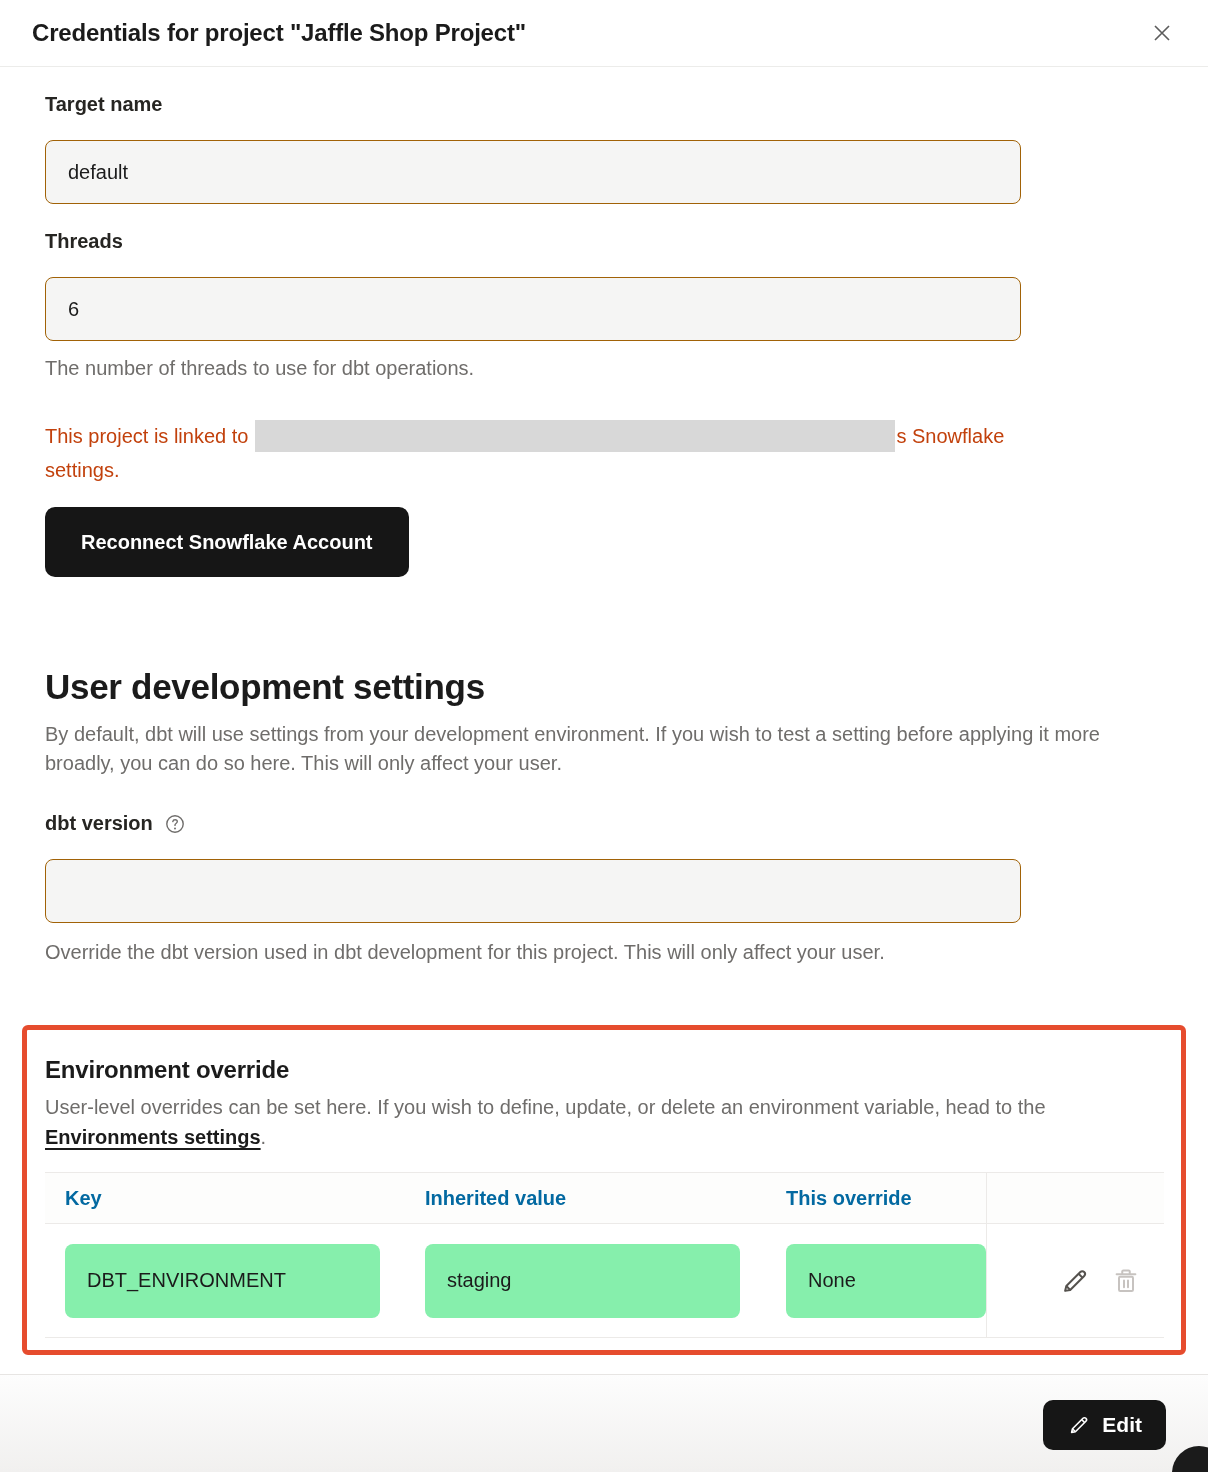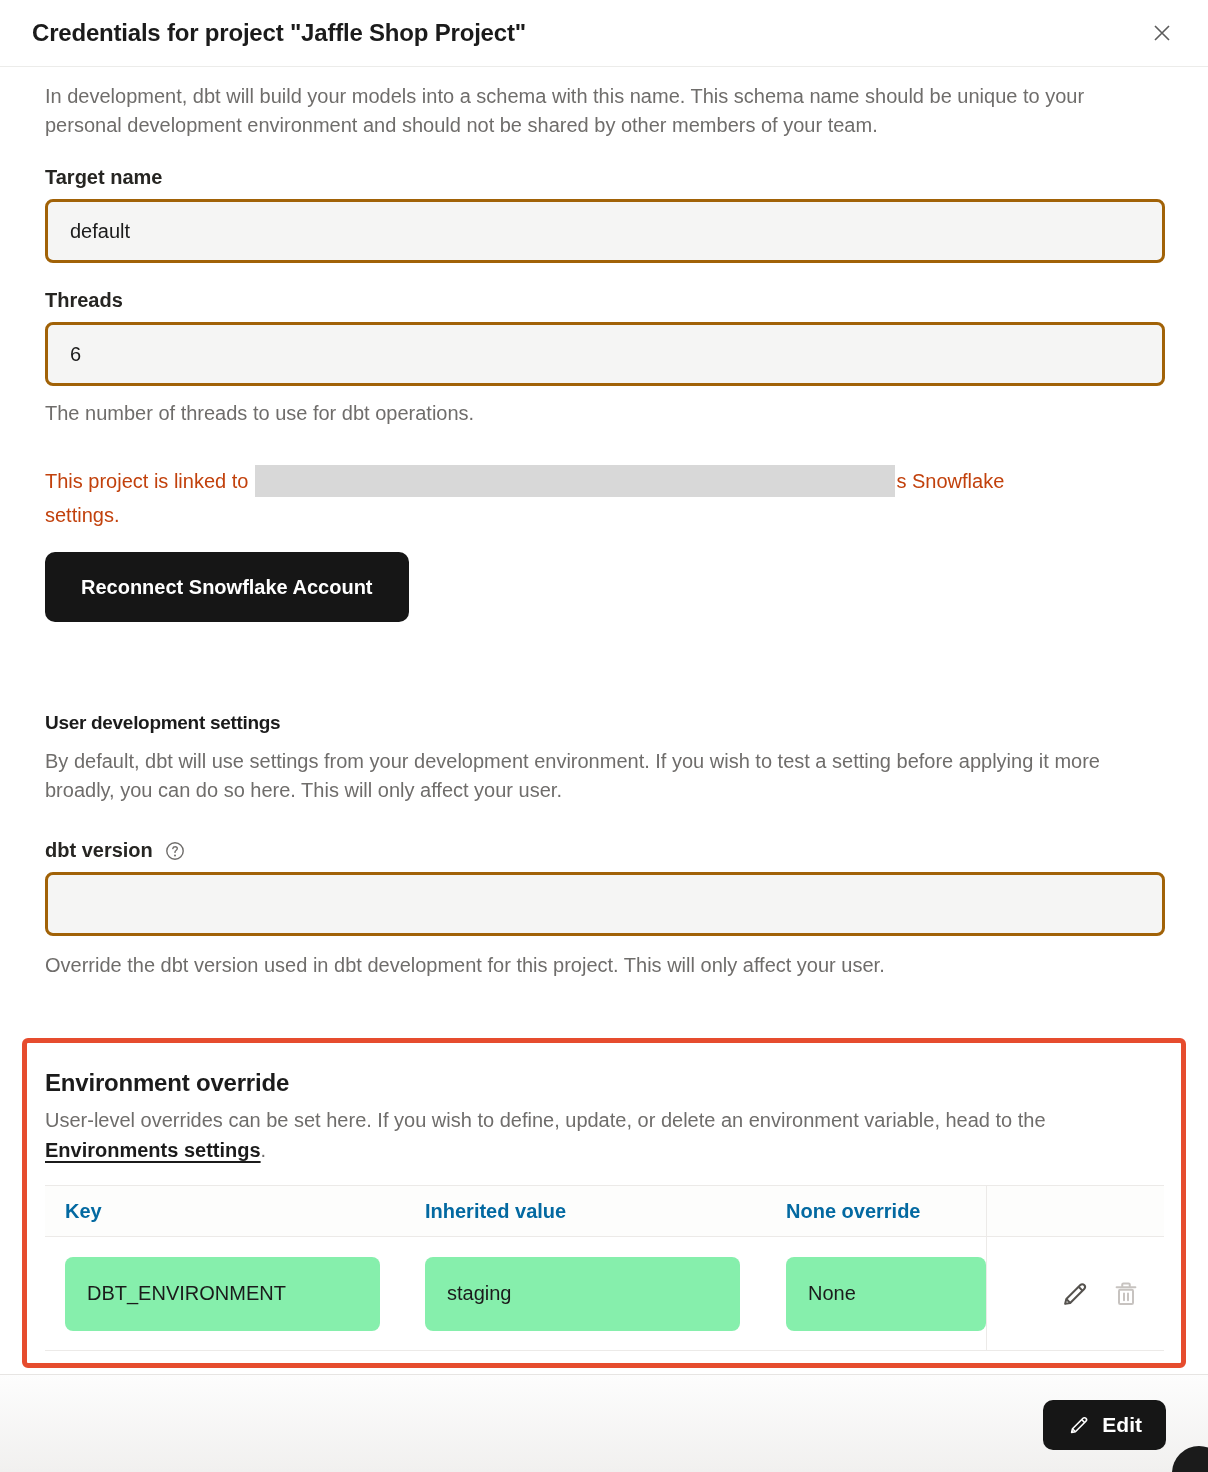--- a/index.html
+++ b/index.html
@@ -27,24 +27,24 @@
   }
 
   
   .content { padding: 0 43px 0 45px; }
   .body-text { font-size: 20px; line-height: 29px; color: #6f6d6b; margin: 0; }
   .intro { margin-top: 15px; }
 
   .field-label { font-size: 20px; font-weight: 700; color: #262522; margin-top: 26px; }
   .text-input {
     display: block;
-    margin-top: 10px;
-    width: 1120px; height: 64px;
+    margin-top: 24px;
+    width: 976px; height: 64px;
     background: #f5f5f4;
-    border: 3px solid #a16207;
+    border: 1px solid #a16207;
     border-radius: 8px;
     font-family: "Liberation Sans", sans-serif;
     font-size: 20px; color: #1b1b1b;
     padding: 0 22px;
     outline: none;
   }
   .helper { margin-top: 13px; }
 
   .linked { margin-top: 36px; font-size: 20px; line-height: 34px; color: #c2410c; }
   .redact-bar {
@@ -58,21 +58,21 @@
 
   .btn-dark {
     background: #161616; color: #ffffff;
     border: none; border-radius: 10px;
     font-family: "Liberation Sans", sans-serif;
     font-size: 20px; font-weight: 700;
     cursor: pointer;
   }
   .reconnect { margin-top: 20px; height: 70px; padding: 0 36px; display: block; }
 
-  .section-heading { font-size: 19px; font-weight: 700; letter-spacing: -0.3px; margin: 90px 0 0; color: #1b1b1b; }
+  .section-heading { font-size: 35px; font-weight: 700; letter-spacing: -0.3px; margin: 90px 0 0; color: #1b1b1b; }
   .uds-desc { margin-top: 13px; max-width: 1085px; }
 
   .label-row { display: flex; align-items: center; gap: 11px; margin-top: 34px; }
   .label-row .field-label { margin-top: 0; }
   .help-icon { color: #6f6d6b; display: inline-flex; }
   .helper2 { margin-top: 15px; }
 
   
   .env-box {
     margin: 58px 0 0 -23px;
@@ -151,21 +151,20 @@
     <span style="display:flex">
       <svg width="28" height="28" viewBox="0 0 24 24" fill="none" stroke="currentColor" stroke-width="1.4">
         <path d="M6 6l12 12M18 6L6 18"></path>
       </svg>
     </span>
   </button>
 </div>
 
 <div class="content">
 
-  <p class="body-text intro">In development, dbt will build your models into a schema with this name. This schema name should be unique to your personal development environment and should not be shared by other members of your team.</p>
 
   <div class="field-label">Target name</div>
   <input class="text-input" type="text" value="default" style="">
 
   <div class="field-label">Threads</div>
   <input class="text-input" type="text" value="6" style="">
   <p class="body-text helper">The number of threads to use for dbt operations.</p>
 
   <p class="linked"><span>This project is linked to</span><span class="redact-bar"></span><span>s Snowflake</span><span class="linked-line2">settings.</span></p>
 
@@ -188,21 +187,21 @@
   <p class="body-text helper2">Override the dbt version used in dbt development for this project. This will only affect your user.</p>
 
   <div class="env-box">
     <h3 class="env-heading">Environment override</h3>
     <p class="env-desc"><span>User-level overrides can be set here. If you wish to define, update, or delete an environment variable, head to the </span><a class="env-link">Environments settings</a><span>.</span></p>
 
     <div class="env-table">
       <div class="thead">
         <div class="cell-key">Key</div>
         <div class="cell-inherited">Inherited value</div>
-        <div class="cell-override">None override</div>
+        <div class="cell-override">This override</div>
         <div class="cell-actions"></div>
       </div>
       <div class="trow">
         <div class="cell-key">
           <div class="pill pill-key">DBT_ENVIRONMENT</div>
         </div>
         <div class="cell-inherited">
           <div class="pill pill-inherited">staging</div>
         </div>
         <div class="cell-override">

